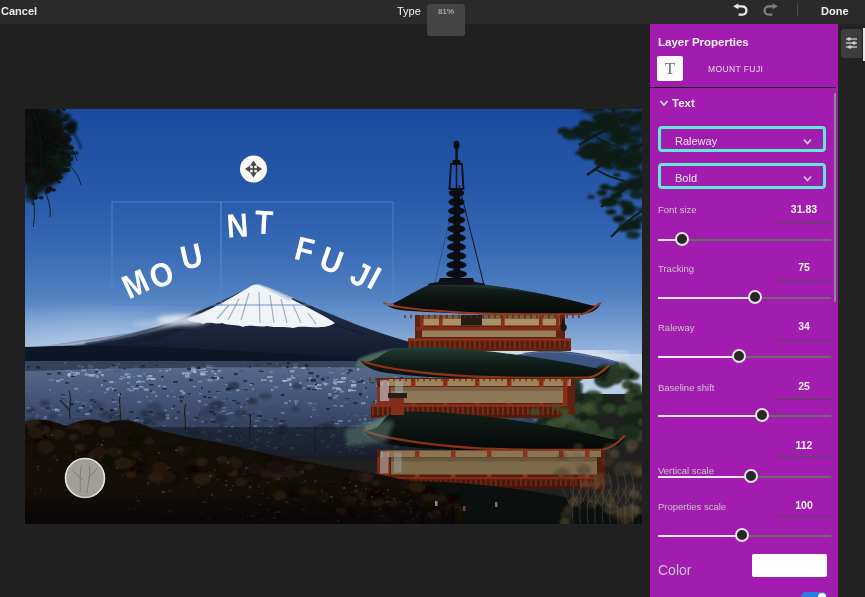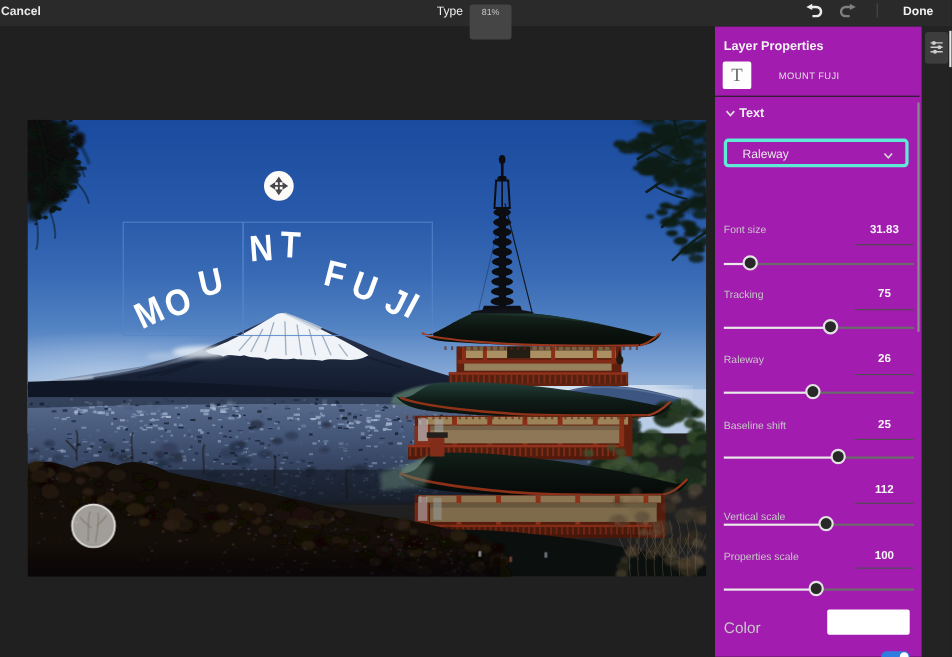--- a/index.html
+++ b/index.html
@@ -2632,41 +2632,44 @@
   <div class="thumb">T</div>
   <div class="lname">MOUNT FUJI</div>
   <div class="sep1"></div>
   <svg class="chev" width="10" height="8" viewBox="0 0 10 8">
       <path d="M1.5 2 L5 6 L8.5 2" stroke="#dcdcdc" stroke-width="1.6" fill="none"></path>
     </svg>
   <div class="textlbl">Text</div>
   <div class="dd" style="top:102px">Raleway<svg class="ddc" viewBox="0 0 11 8">
         <path d="M2 1.5 L5.5 5.5 L9 1.5" stroke="#d6d6d6" stroke-width="1.5" fill="none"></path>
       </svg></div>
+  <div class="dd" style="top:139px">Bold<svg class="ddc" viewBox="0 0 11 8">
+        <path d="M2 1.5 L5.5 5.5 L9 1.5" stroke="#d6d6d6" stroke-width="1.5" fill="none"></path>
+      </svg></div>
 
   <div class="row-label" style="top:180px">Font size</div>
   <div class="row-val" style="left:124px; top:179px">31.83</div>
   <div class="row-under" style="top:198px"></div>
   <div class="slider" style="top:208px">
     <div class="trL" style="width:24px"></div>
       <div class="trR" style="left:24px; width:149px"></div>
     <div class="knob" style="left:17px"></div>
   </div>
 
   <div class="row-label" style="top:239px">Tracking</div>
   <div class="row-val" style="left:124px; top:237px">75</div>
   <div class="row-under" style="top:257px"></div>
   <div class="slider" style="top:266px">
     <div class="trL" style="width:97px"></div>
       <div class="trR" style="left:97px; width:76px"></div>
     <div class="knob" style="left:90px"></div>
   </div>
 
   <div class="row-label" style="top:298px">Raleway</div>
-  <div class="row-val" style="left:124px; top:296px">26</div>
+  <div class="row-val" style="left:124px; top:296px">34</div>
   <div class="row-under" style="top:316px"></div>
   <div class="slider" style="top:325px">
     <div class="trL" style="width:81px"></div>
       <div class="trR" style="left:81px; width:92px"></div>
     <div class="knob" style="left:74px"></div>
   </div>
 
   <div class="row-label" style="top:358px">Baseline shift</div>
   <div class="row-val" style="left:124px; top:356px">25</div>
   <div class="row-under" style="top:375px"></div>

